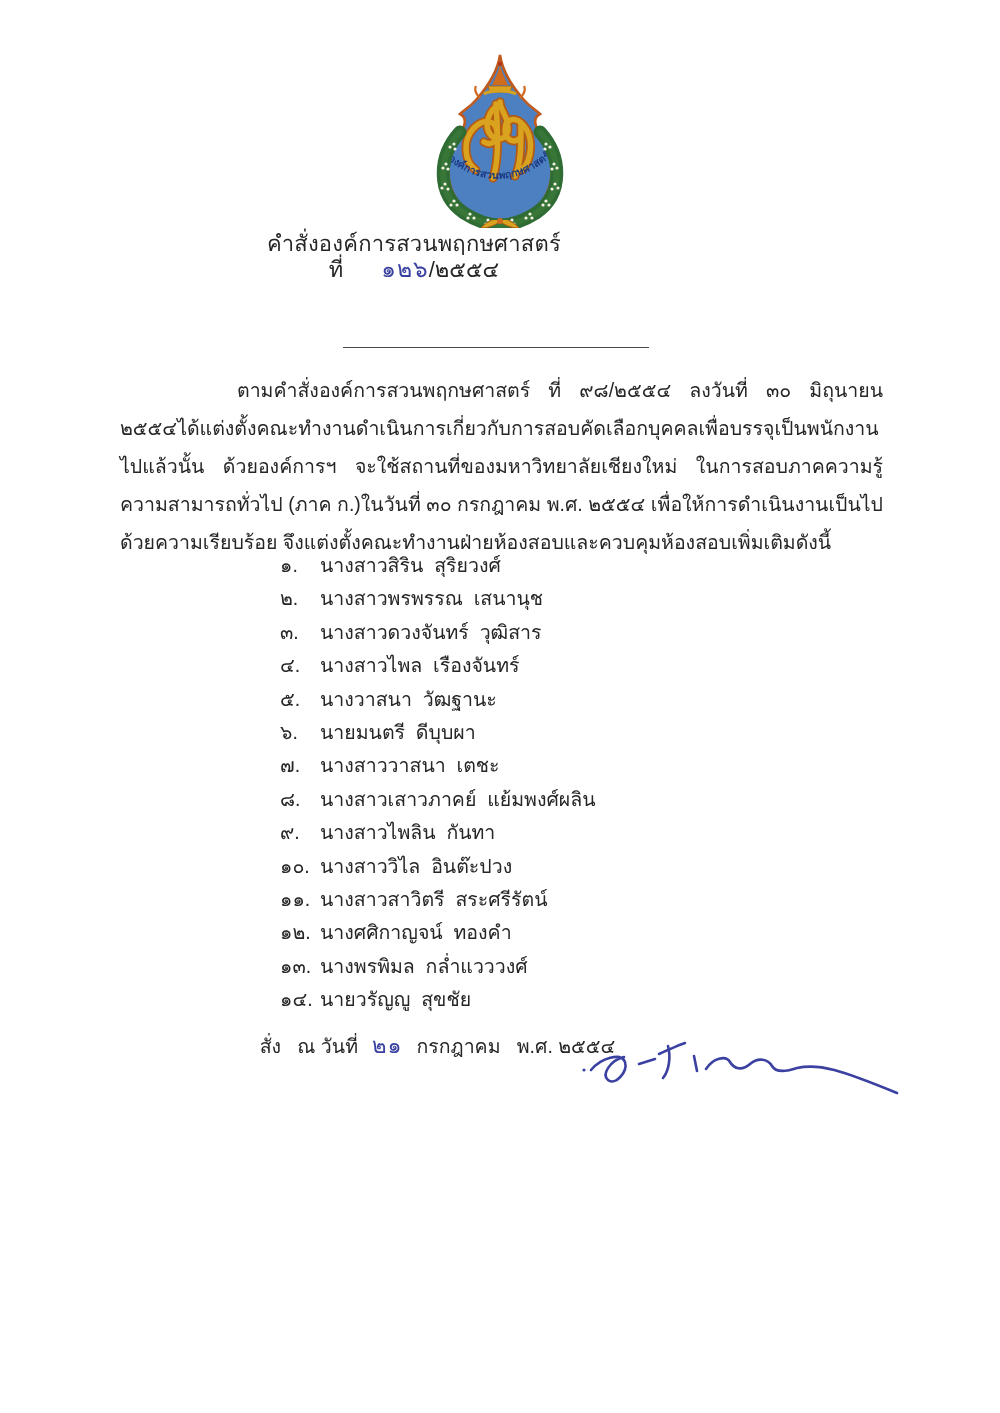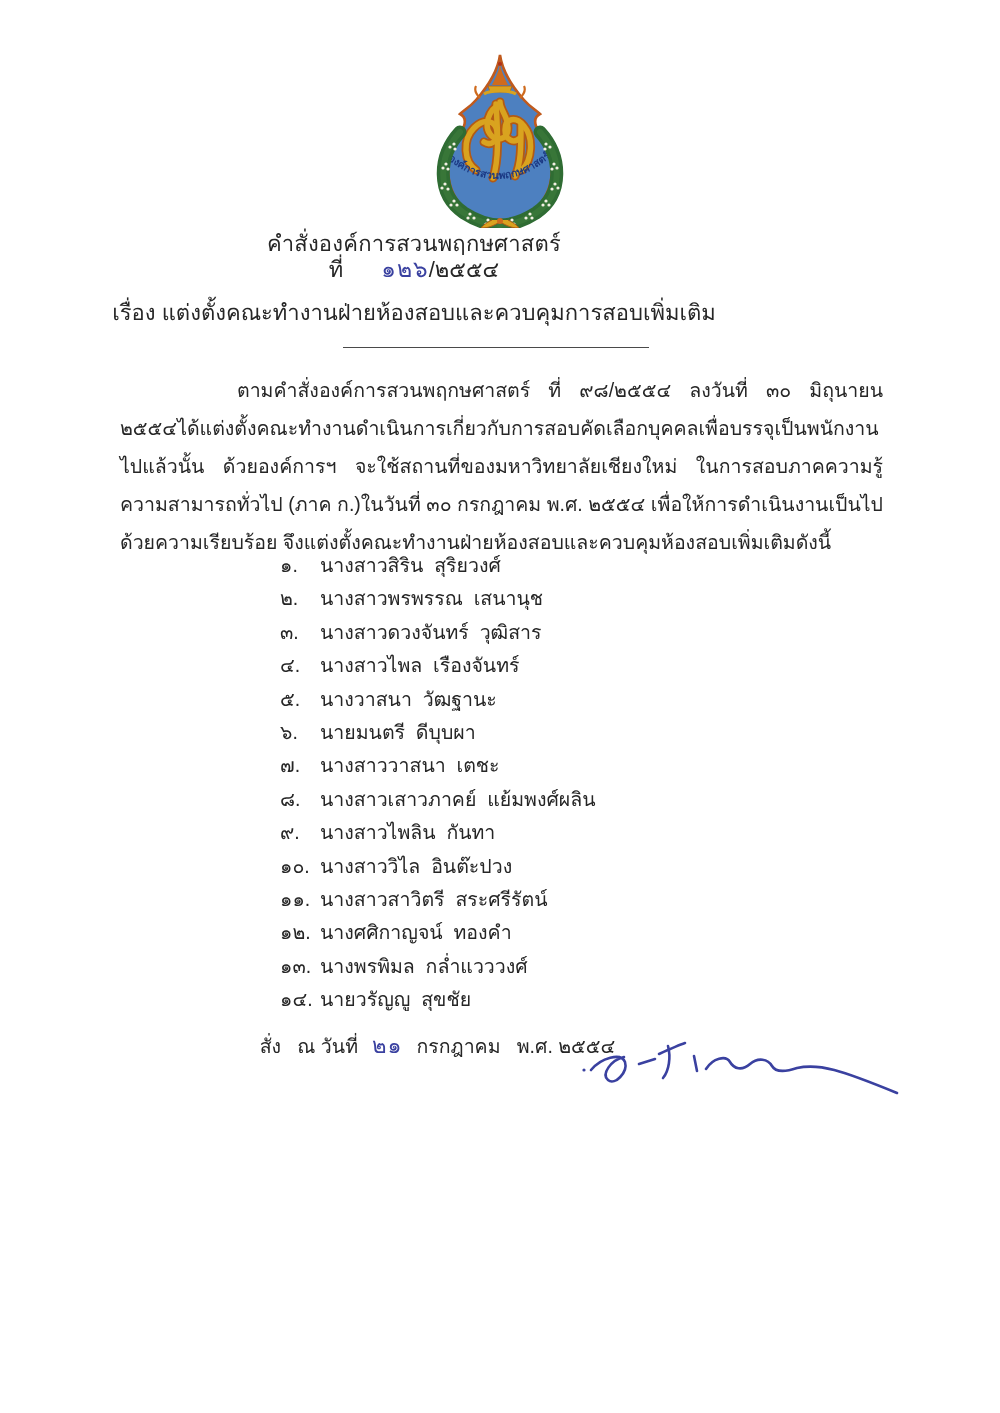--- a/index.html
+++ b/index.html
@@ -147,21 +147,20 @@
       <circle cx="76" cy="169" r="3" style="fill:#cf6b1e"></circle>
     </g>
   </svg>
 
   <div class="center-line doc-title">คำสั่งองค์การสวนพฤกษศาสตร์</div>
 
   <div class="center-line doc-number">
     <span class="no-prefix">ที่</span><span class="handwritten">๑๒๖</span><span>/๒๕๕๔</span>
   </div>
 
-  <div class="center-line doc-subject">เรื่อง แต่งตั้งคณะทำงานฝ่ายห้องสอบและควบคุมการสอบเพิ่มเติม</div>
 
   <div class="divider"></div>
 
   <div class="body-par">ตามคำสั่งองค์การสวนพฤกษศาสตร์ ที่ ๙๘/๒๕๕๔  ลงวันที่ ๓๐ มิถุนายน ๒๕๕๔ได้แต่งตั้งคณะทำงานดำเนินการเกี่ยวกับการสอบคัดเลือกบุคคลเพื่อบรรจุเป็นพนักงาน ไปแล้วนั้น ด้วยองค์การฯ จะใช้สถานที่ของมหาวิทยาลัยเชียงใหม่ ในการสอบภาคความรู้ความสามารถทั่วไป (ภาค ก.)ในวันที่ ๓๐ กรกฎาคม พ.ศ. ๒๕๕๔  เพื่อให้การดำเนินงานเป็นไปด้วยความเรียบร้อย จึงแต่งตั้งคณะทำงานฝ่ายห้องสอบและควบคุมห้องสอบเพิ่มเติมดังนี้</div>
 
   <div class="members">
     <div class="member-row"><span class="no">๑.</span><span class="nm">นางสาวสิริน  สุริยวงศ์</span></div>
     <div class="member-row"><span class="no">๒.</span><span class="nm">นางสาวพรพรรณ  เสนานุช</span></div>
     <div class="member-row"><span class="no">๓.</span><span class="nm">นางสาวดวงจันทร์  วุฒิสาร</span></div>
     <div class="member-row"><span class="no">๔.</span><span class="nm">นางสาวไพล  เรืองจันทร์</span></div>

